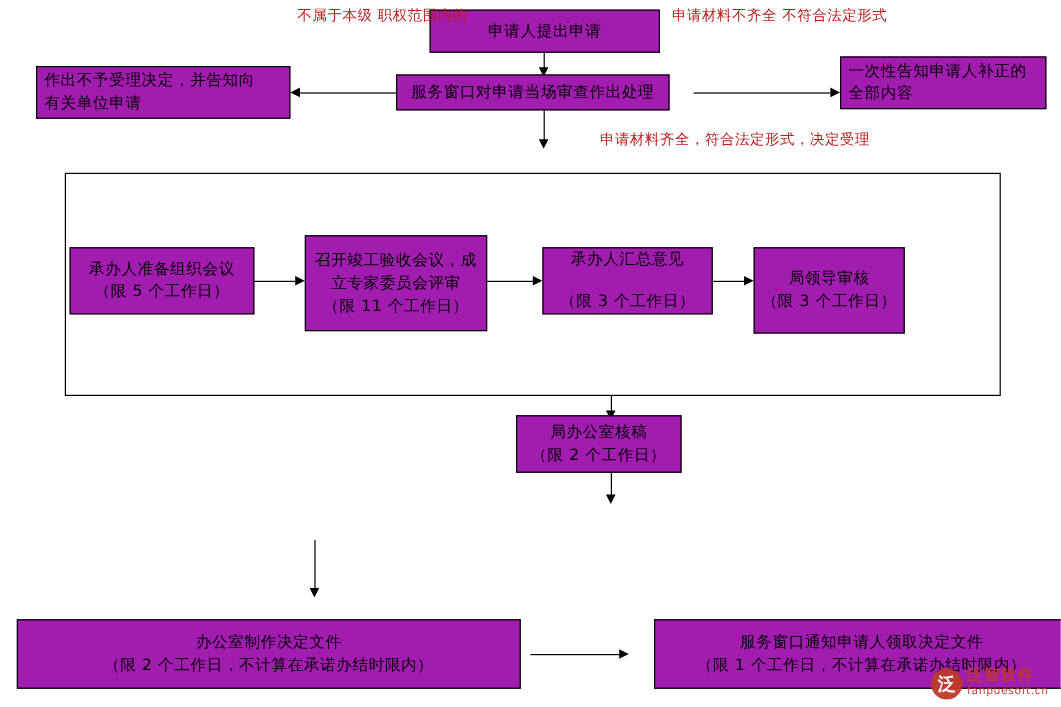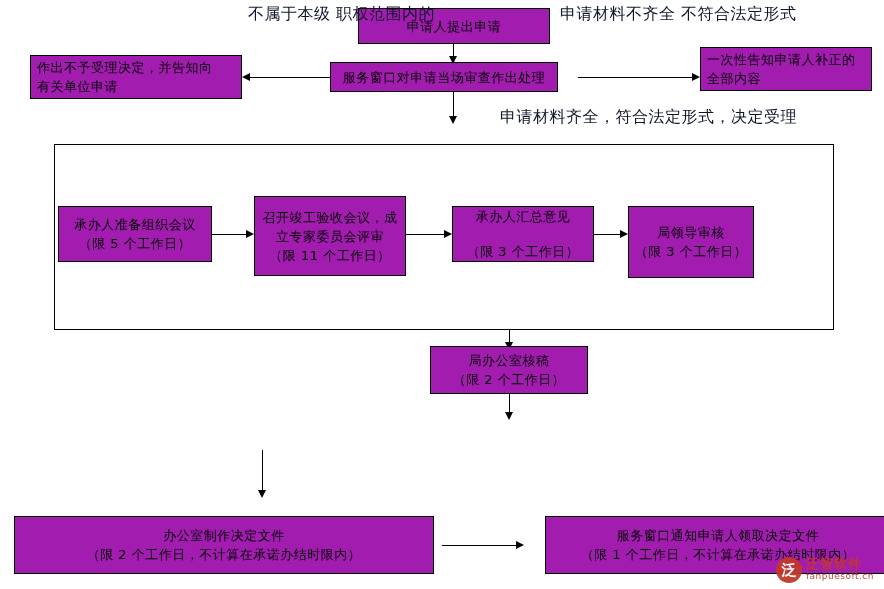--- a/index.html
+++ b/index.html
@@ -36,23 +36,23 @@
     display: block;
     white-space: nowrap;
   }
   .box.left-text {
     align-items: flex-start;
     text-align: left;
     padding-left: 6px;
   }
   .plain {
     position: absolute;
-    font-size: 16px;
+    font-size: 12px;
     line-height: 19px;
-    color: #0f172a;
+    color: #b91c1c;
     text-align: center;
     letter-spacing: 0.5px;
     white-space: nowrap;
   }
   .bigframe {
     position: absolute;
     border: 1px solid #000000;
     background: transparent;
     box-sizing: border-box;
   }
@@ -197,21 +197,21 @@
 
   <div class="ln-h" style="left:406px; top:234px; width:38px;"></div>
   <div class="arrow arrow-r" style="left:444px; top:229.5px;"></div>
 
   <div class="ln-h" style="left:594px; top:234px; width:26px;"></div>
   <div class="arrow arrow-r" style="left:620px; top:229.5px;"></div>
 
   <div class="ln-v" style="left:509px; top:330px; height:14px;"></div>
   <div class="arrow arrow-d" style="left:505px; top:342px;"></div>
 
-  <div class="box" style="left:430px; top:346px; width:158px; height:48px;">
+  <div class="box" style="left:430px; top:346px; width:138px; height:48px;">
     <span class="ln">局办公室核稿</span>
     <span class="ln">（限 2 个工作日）</span>
   </div>
 
   <div class="ln-v" style="left:509px; top:394px; height:20px;"></div>
   <div class="arrow arrow-d" style="left:505px; top:412px;"></div>
 
 
   <div class="ln-v" style="left:262px; top:450px; height:42px;"></div>
   <div class="arrow arrow-d" style="left:258px; top:490px;"></div>

